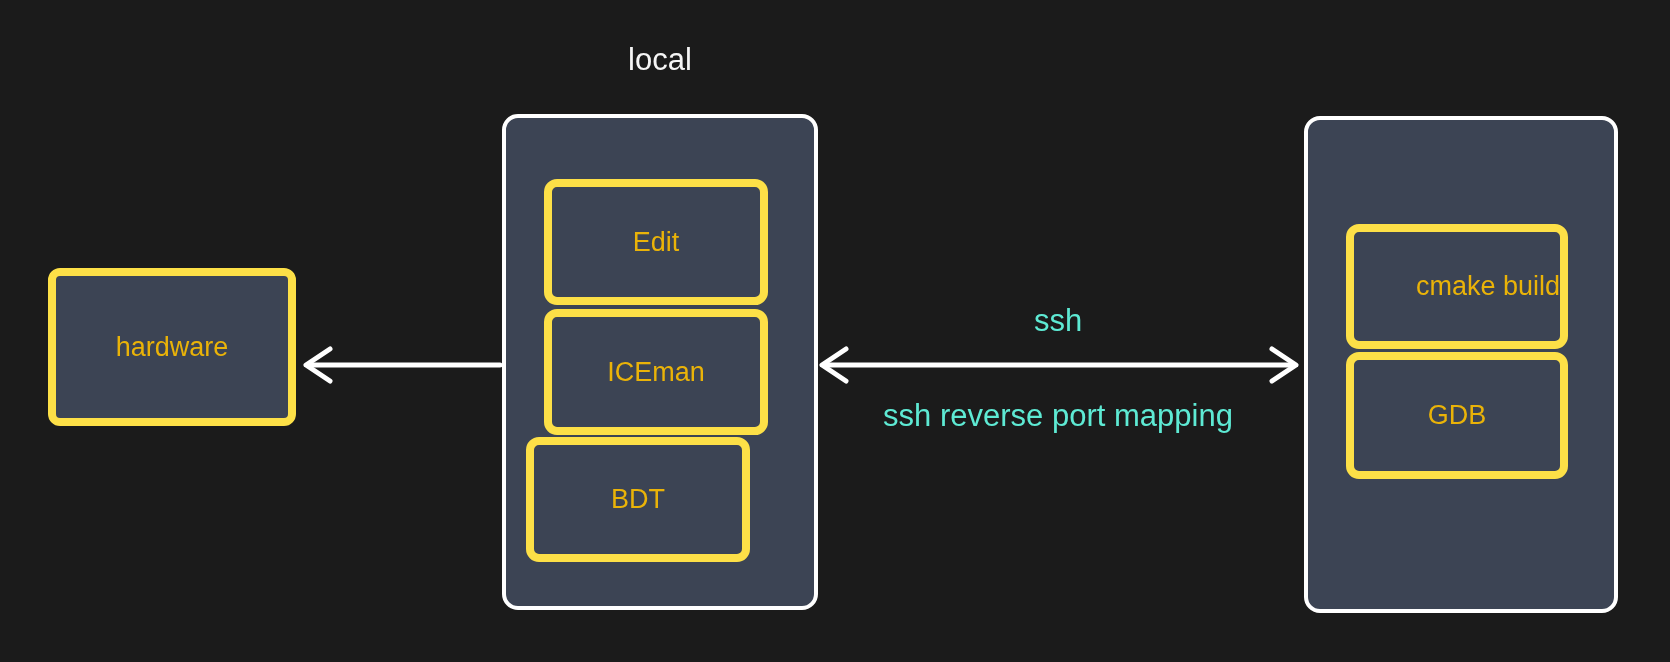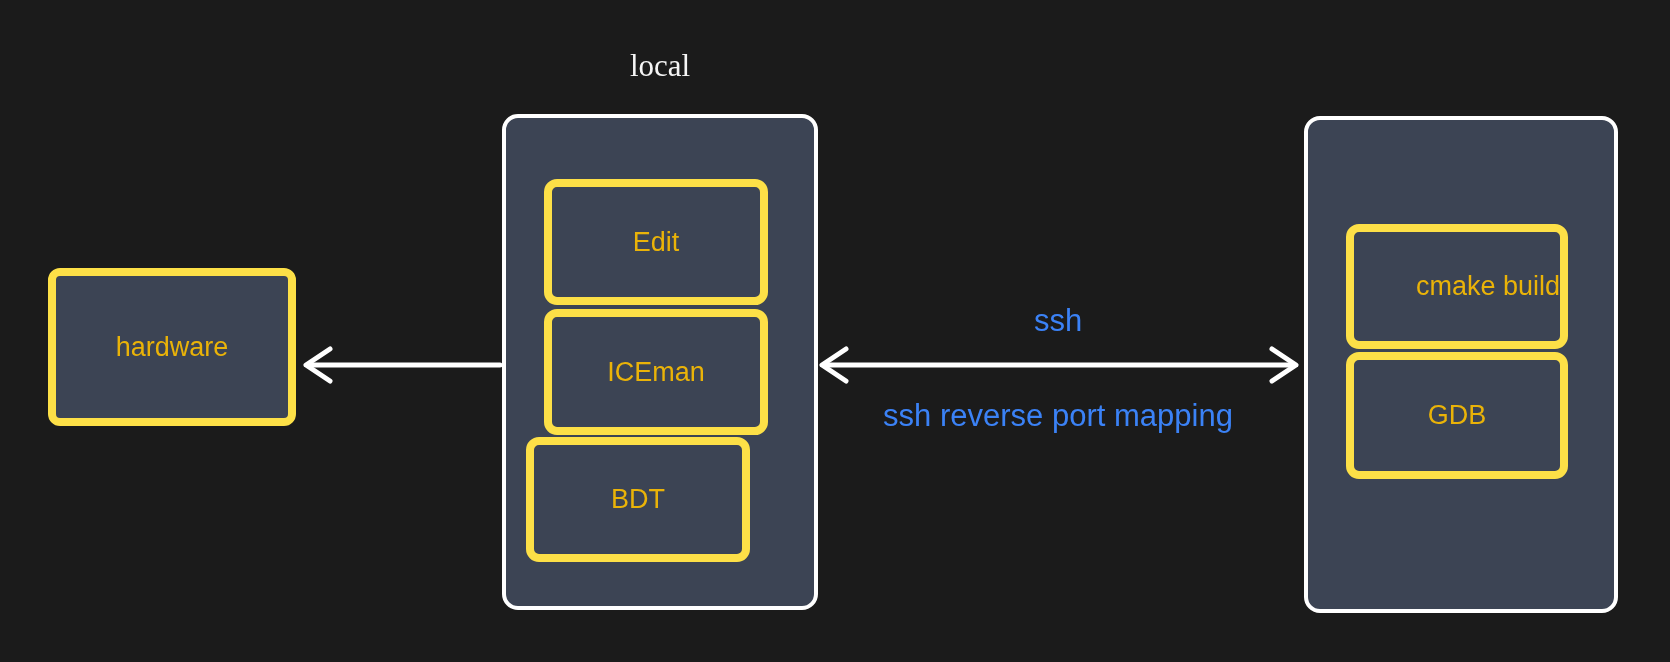--- a/index.html
+++ b/index.html
@@ -40,36 +40,36 @@
     align-items: center;
     justify-content: center;
     font-size: 27px;
     color: #eab308;
   }
   .edge-label {
     position: absolute;
     transform: translateX(-50%);
     white-space: nowrap;
     font-size: 31px;
-    color: #3b82f6;
+    color: #5eead4;
     text-align: center;
   }
   svg.edges {
     position: absolute;
     left: 0;
     top: 0;
     pointer-events: none;
   }
 </style>
 </head>
 <body>
 
 <div class="canvas">
 
-  <div class="group-label" style="left:502px; top:50px; width:316px;font-family:Liberation Serif, serif;">local</div>
+  <div class="group-label" style="left:502px; top:44px; width:316px;">local</div>
 
   <div class="node" style="left:48px; top:268px; width:248px; height:158px; border-radius:12px;">
     <span>hardware</span>
   </div>
 
   <div class="container-box" style="left:502px; top:114px; width:316px; height:496px;"></div>
 
   <div class="node" style="left:544px; top:179px; width:224px; height:126px;">
     <span>Edit</span>
   </div>

